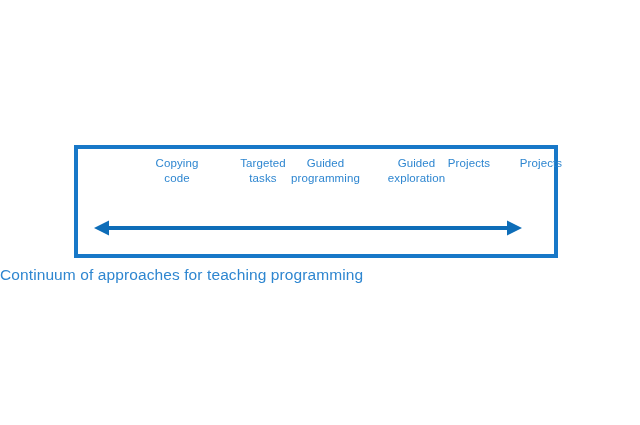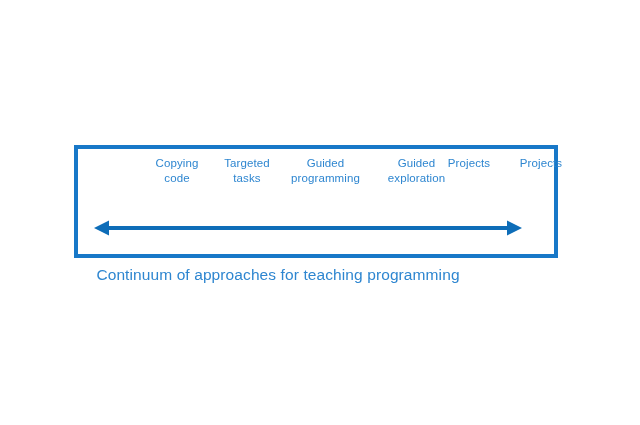--- a/index.html
+++ b/index.html
@@ -50,21 +50,21 @@
     text-align: center;
     color: #2e86d0;
     font-family: "Liberation Sans", sans-serif;
     font-size: 11.5px;
     line-height: 15px;
     letter-spacing: 0.1px;
     white-space: pre-line;
   }
 
   .stage-label.s0 { left: 58px;  width: 90px; }
-  .stage-label.s1 { left: 128px; width: 90px; }
+  .stage-label.s1 { left: 144px; width: 90px; }
   .stage-label.s2 { left: 189px; width: 125px; }
   .stage-label.s3 { left: 280px; width: 125px; }
   .stage-label.s4 { left: 330px; width: 130px; }
   .stage-label.s5 { left: 402px; width: 130px; }
 
   
   .arrow-wrap {
     position: absolute;
     left: 90px;
     top: 214px;
@@ -74,21 +74,20 @@
   .arrow-wrap svg {
     display: block;
   }
 
   
   .caption {
     position: absolute;
     left: 0;
     top: 264px;
     width: 556px;
-    text-align: center;
     color: #2e86d0;
     font-family: "Liberation Sans", sans-serif;
     font-size: 15.5px;
     line-height: 22px;
     letter-spacing: 0.1px;
   }
 </style>
 </head>
 <body>
 

